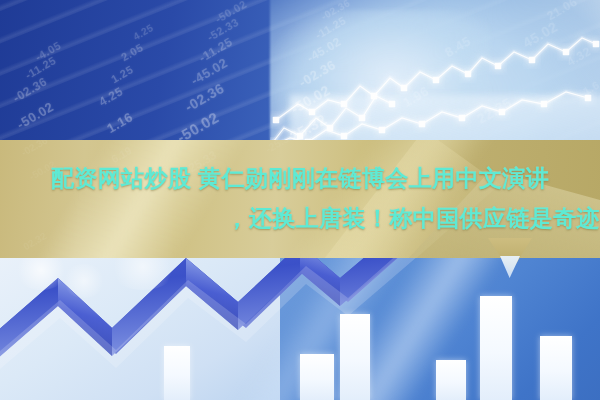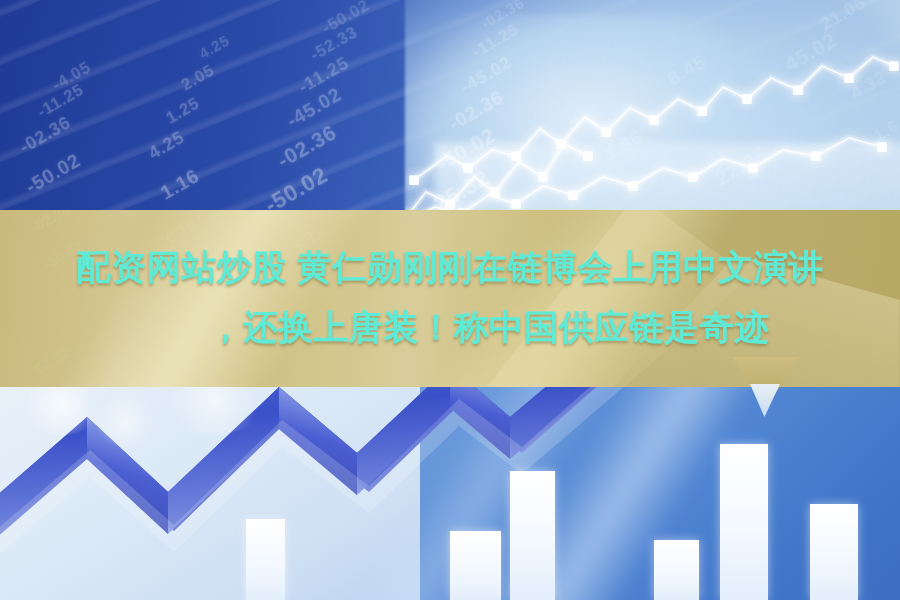--- a/index.html
+++ b/index.html
@@ -156,21 +156,21 @@
     text-align:center;
     color:#5eead4;
     font-weight:700;
     font-size:23px;
     line-height:40px;
     letter-spacing:0.4px;
     text-shadow:0 1px 2px rgba(120,105,50,0.55),0 0 1px rgba(255,255,255,0.4);
     z-index:40;
   }
   .hl-line{display:block;white-space:nowrap;}
-  .hl-line.l2{text-indent:52px;}
+  .hl-line.l2{text-indent:52px;text-align:right;}
 </style>
 </head>
 <body>
 
 <div id="stage">
 
   <div class="sky">
     <div class="streaks"></div>
     <div class="cloudmass"></div>
     <div class="cloudmass2"></div>

